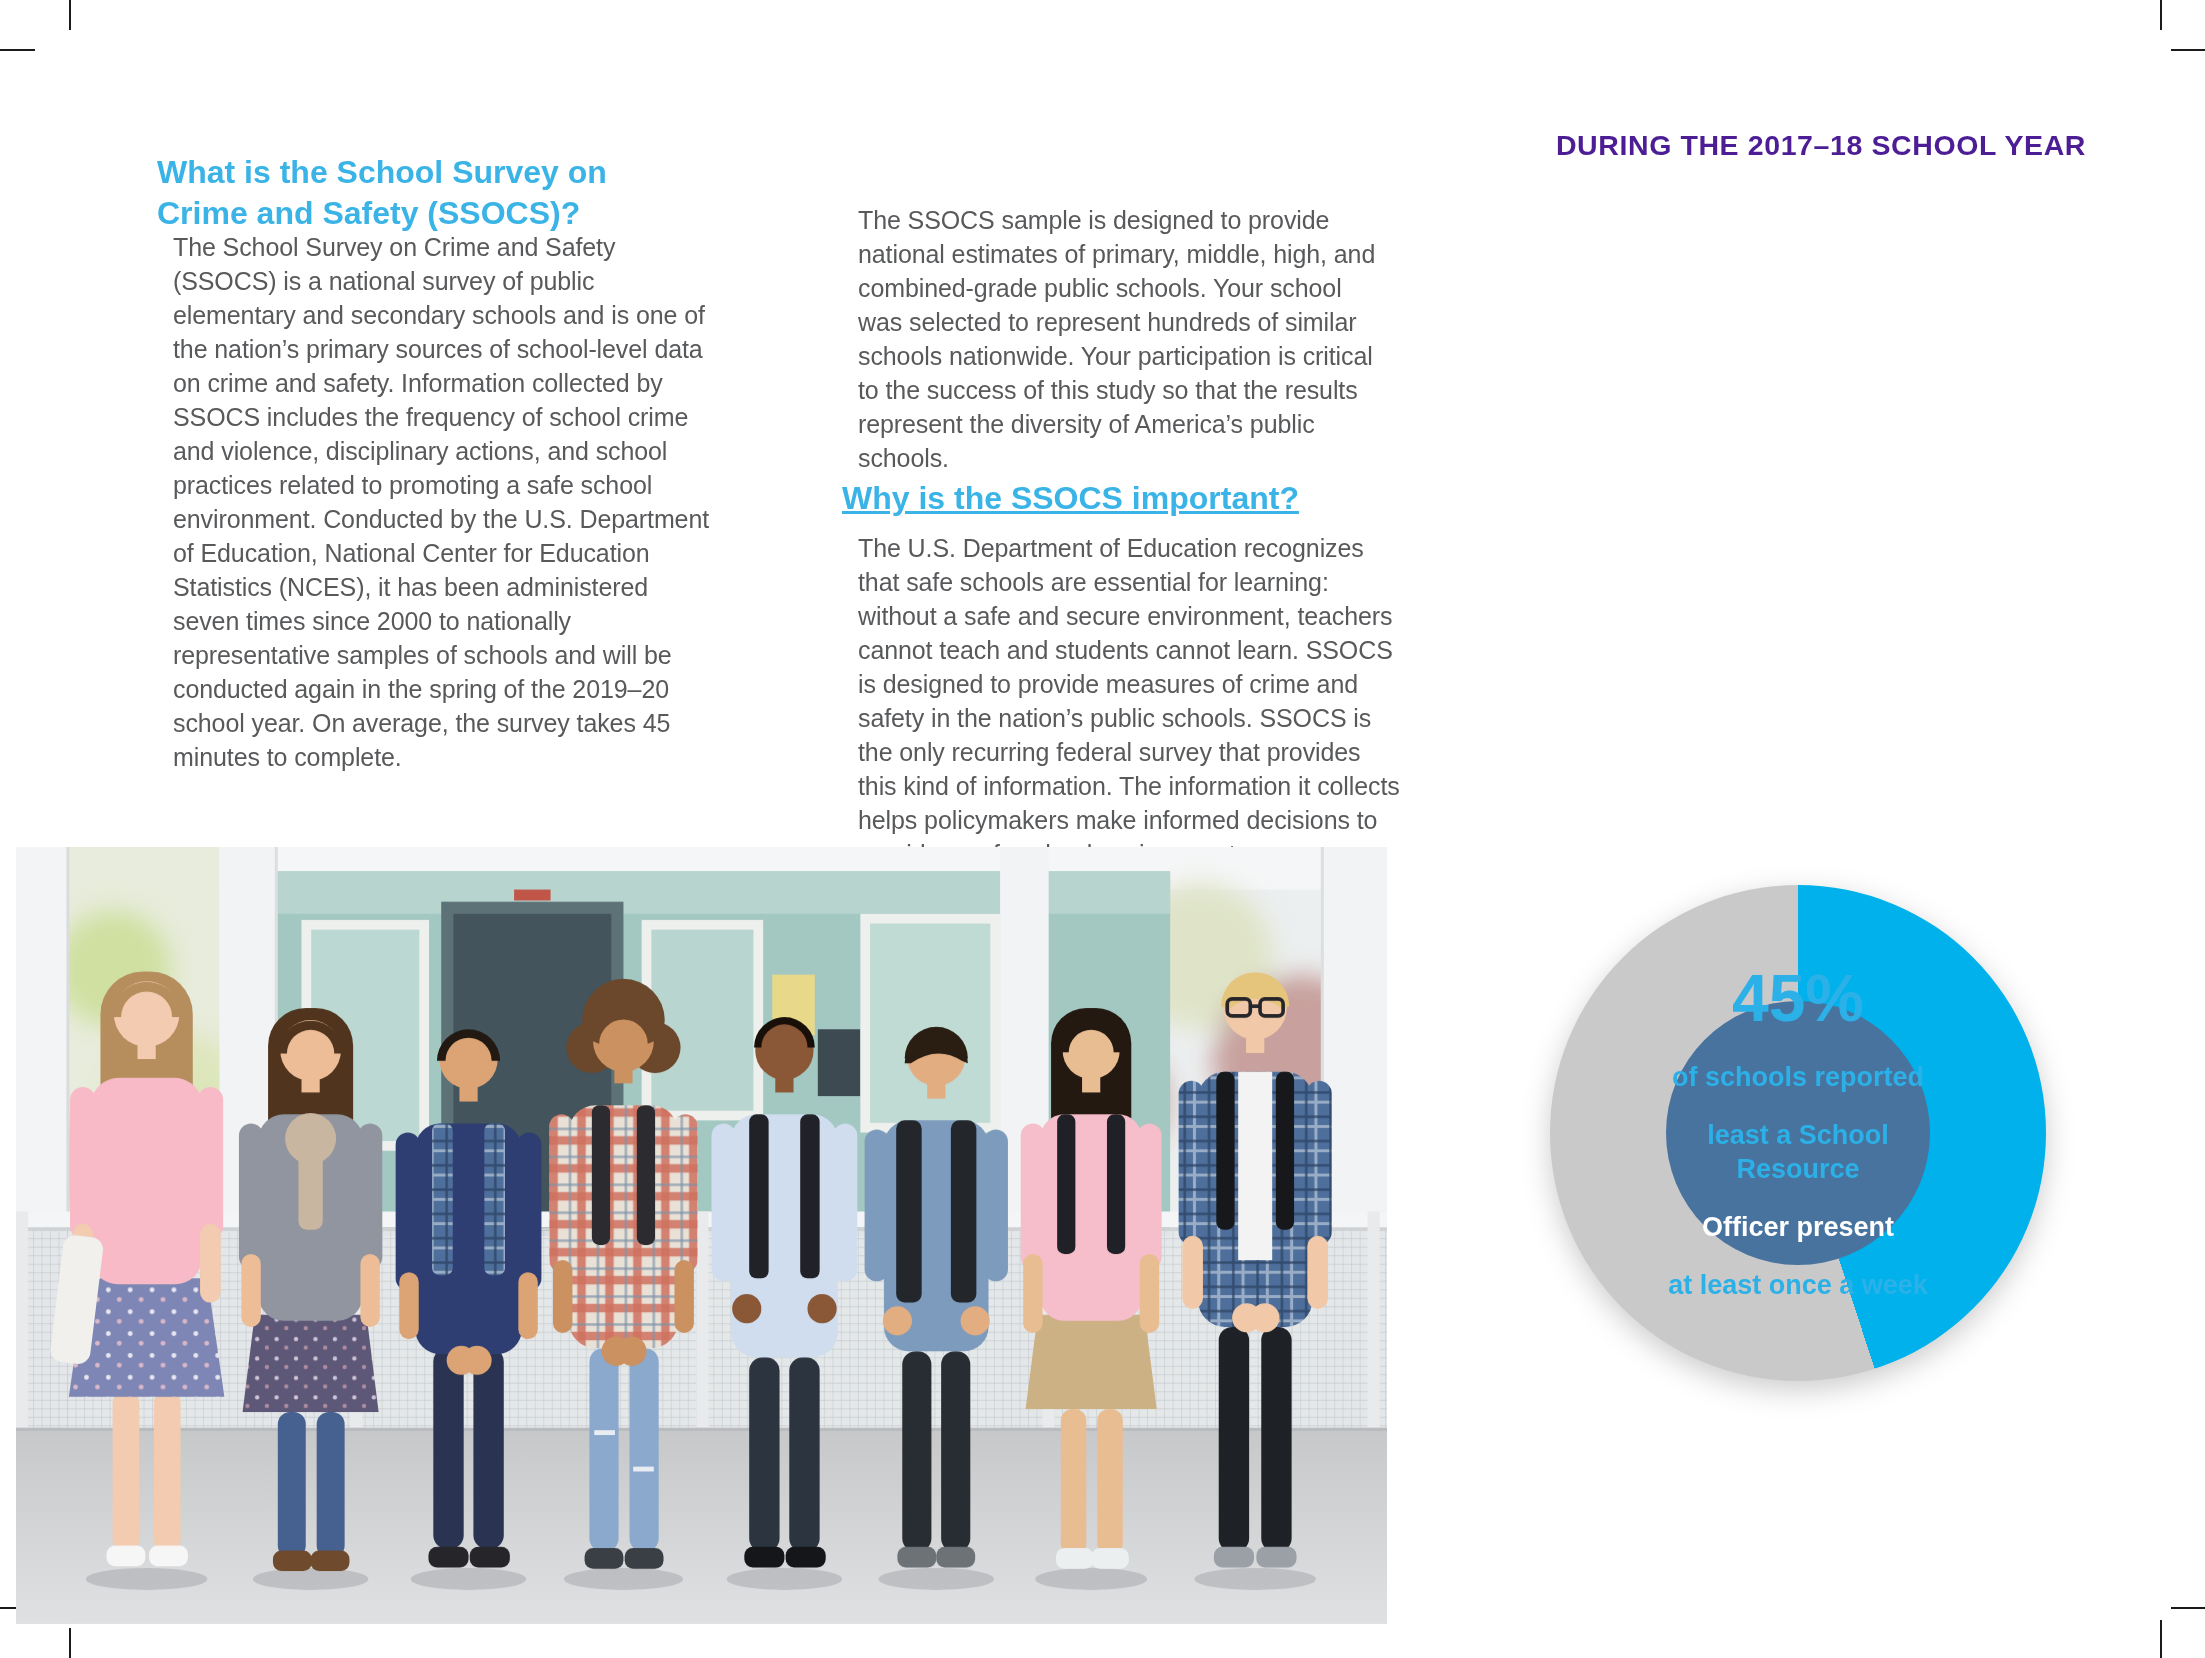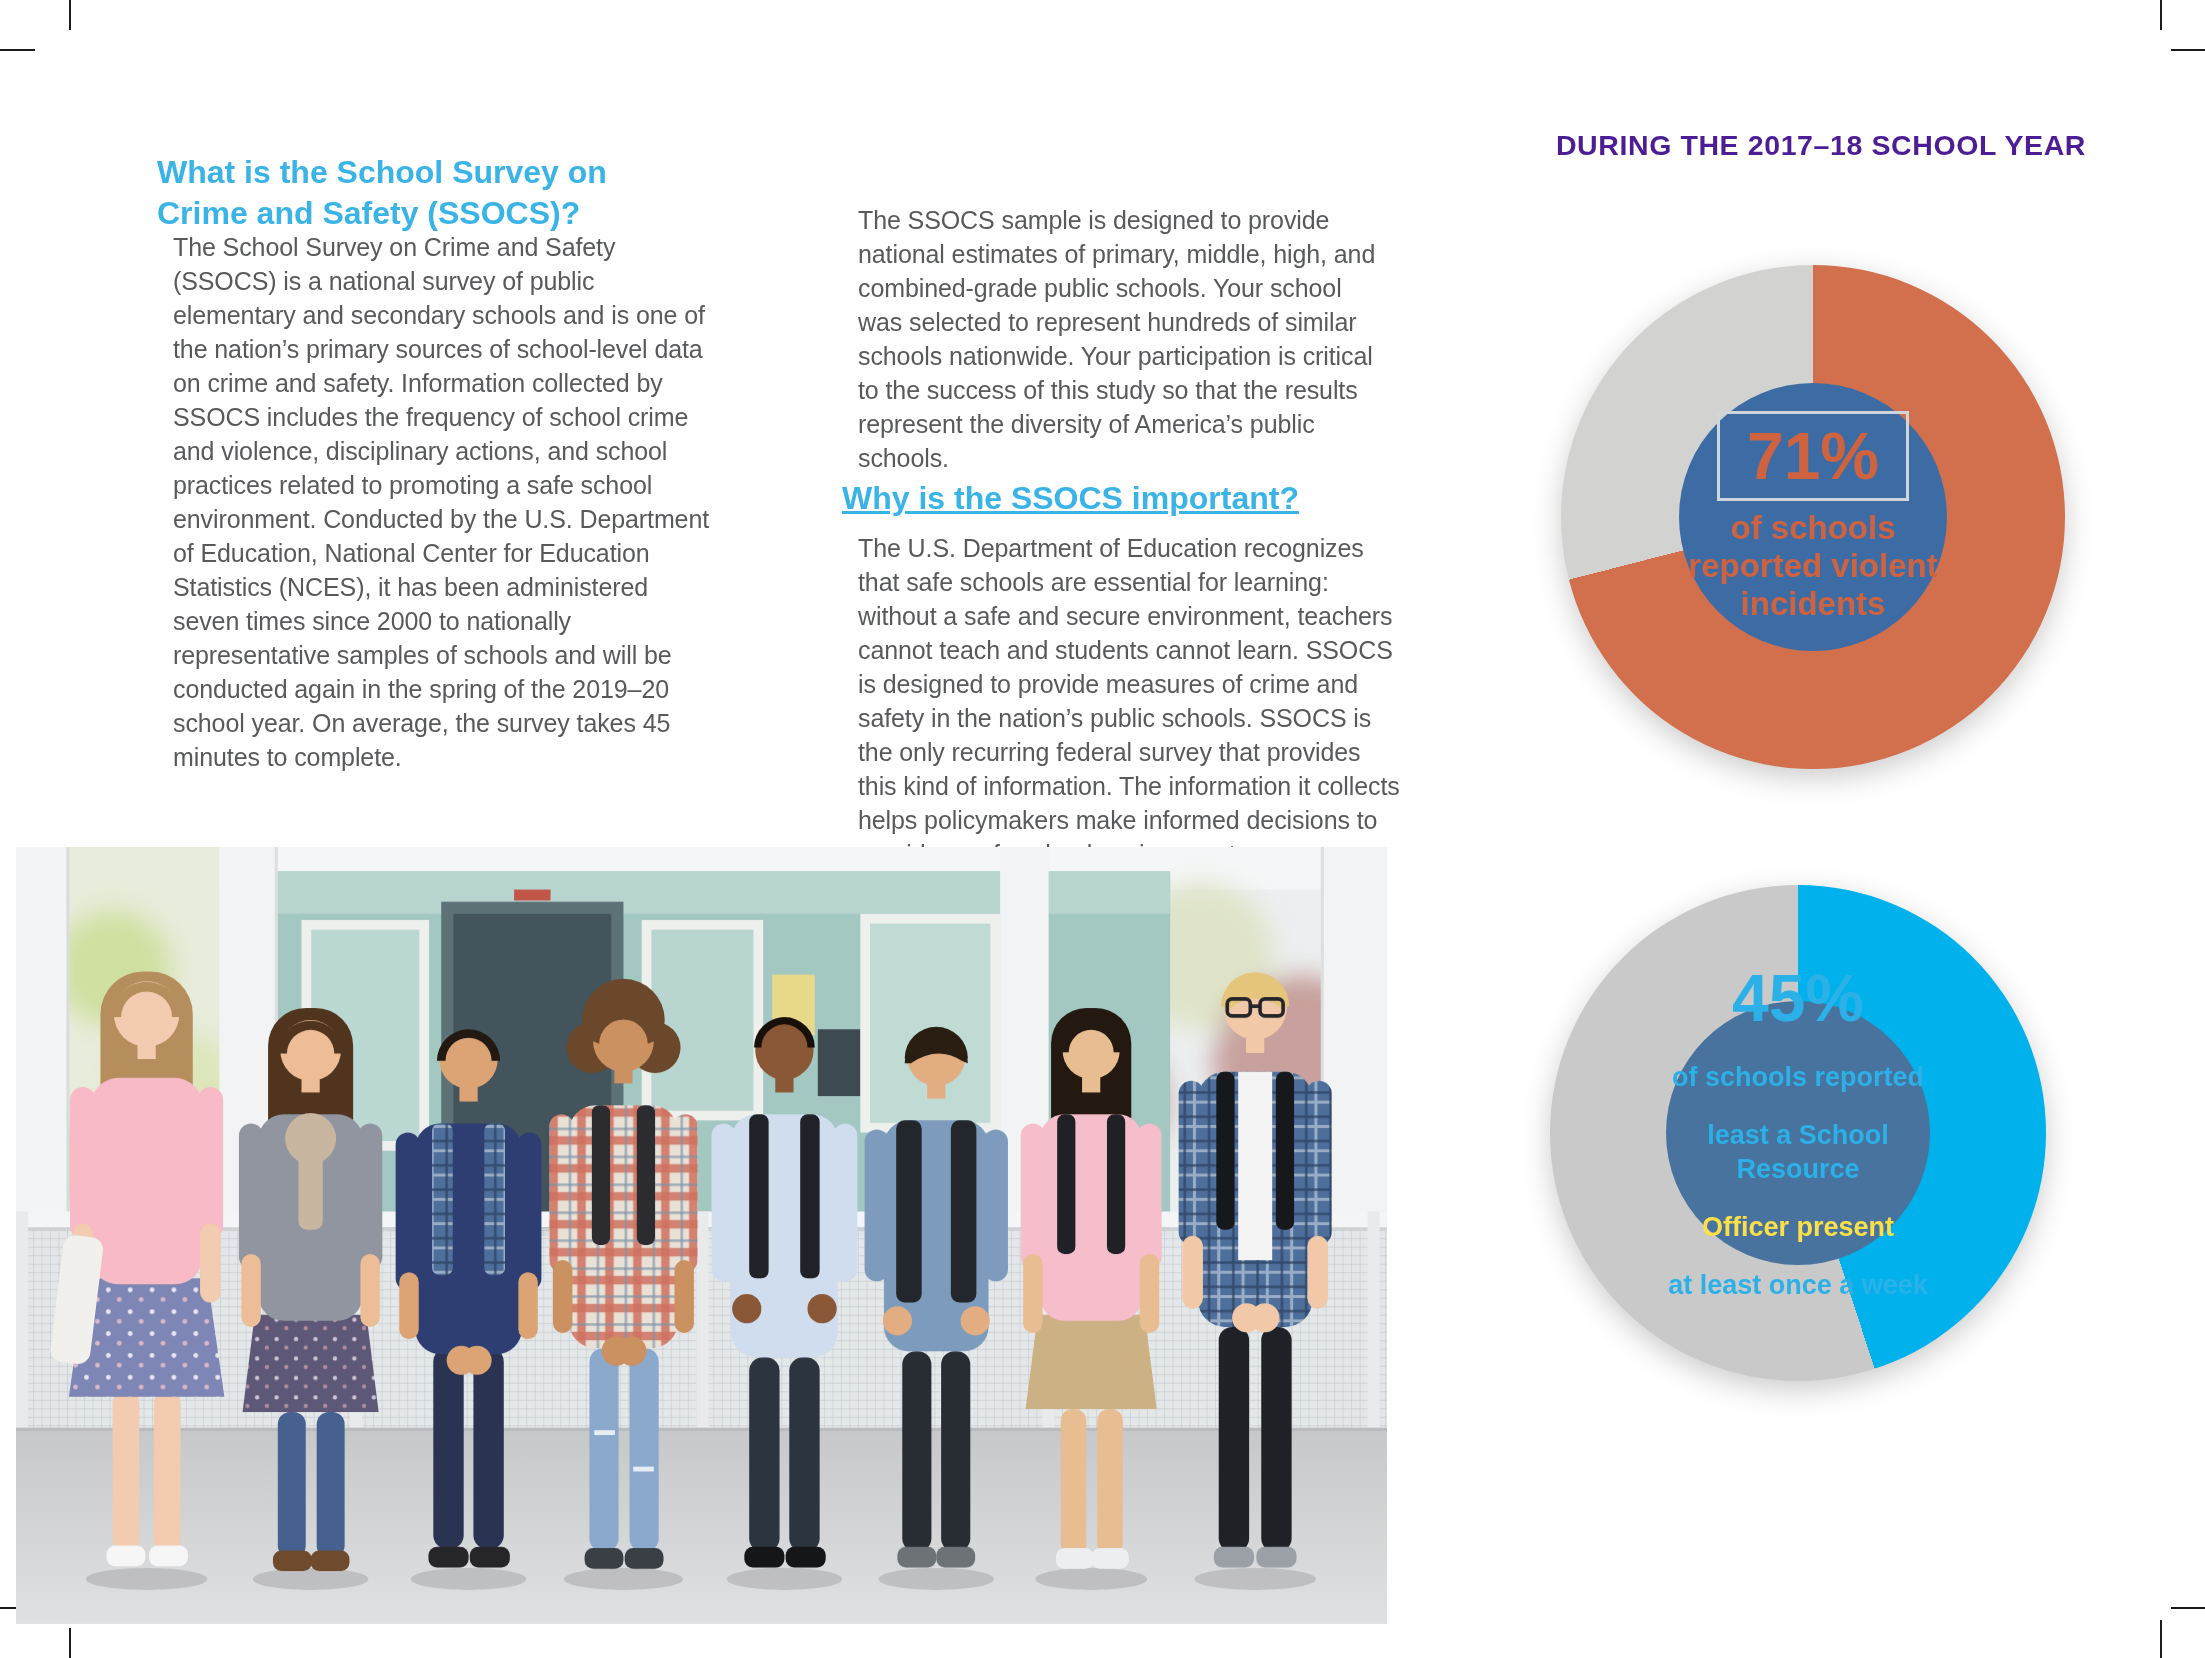--- a/index.html
+++ b/index.html
@@ -45,35 +45,27 @@
   <h2 class="h2" style="left:157px;top:125px;width:504px;">What is the School Survey on Crime and Safety (SSOCS)?</h2>
   <p class="body-text" style="left:157px;top:214px;width:542px;">The School Survey on Crime and Safety (SSOCS) is a national survey of public elementary and secondary schools and is one of the nation’s primary sources of school-level data on crime and safety. Information collected by SSOCS includes the frequency of school crime and violence, disciplinary actions, and school practices related to promoting a safe school environment. Conducted by the U.S. Department of Education, National Center for Education Statistics (NCES), it has been administered seven times since 2000 to nationally representative samples of schools and will be conducted again in the spring of the 2019–20 school year. On average, the survey takes 45 minutes to complete.</p>
 
   <p class="body-text" style="left:842px;top:187px;width:534px;">The SSOCS sample is designed to provide national estimates of primary, middle, high, and combined-grade public schools. Your school was selected to represent hundreds of similar schools nationwide. Your participation is critical to the success of this study so that the results represent the diversity of America’s public schools.</p>
 
   <h2 class="h2" style="left:842px;top:451px;width:550px;text-decoration:underline;">Why is the SSOCS important?</h2>
   <p class="body-text" style="left:842px;top:515px;width:547px;">The U.S. Department of Education recognizes that safe schools are essential for learning: without a safe and secure environment, teachers cannot teach and students cannot learn. SSOCS is designed to provide measures of crime and safety in the nation’s public schools. SSOCS is the only recurring federal survey that provides this kind of information. The information it collects helps policymakers make informed decisions to provide a safe school environment.</p>
 
   <div class="right-header">DURING THE 2017–18 SCHOOL YEAR</div>
 
-  <div class="pie pie1" style="background: conic-gradient(rgb(210, 112, 77) 0deg, rgb(210, 112, 77) 71%, rgb(210, 210, 209) 71%, rgb(210, 210, 209) 100%);">
-    <div class="inner" style="background: rgb(61, 108, 165);">
-      <div class="value-box ctext" style="color: rgb(207, 99, 64);">71%</div>
-      <div class="cline ctext" style="color: rgb(207, 99, 64);">of schools</div>
-      <div class="cline ctext" style="color: rgb(207, 99, 64);">reported violent</div>
-      <div class="cline ctext" style="color: rgb(207, 99, 64);">incidents</div>
-    </div>
-  </div>
 
   <div class="pie pie2" style="background: conic-gradient(rgb(0, 177, 235) 0deg, rgb(0, 177, 235) 45%, rgb(201, 201, 201) 45%, rgb(201, 201, 201) 100%);">
     <div class="inner" style="background: rgb(71, 115, 158);">
       <div class="value-box ctext" style="color: rgb(43, 177, 232);">45%</div>
       <div class="cline ctext" style="color: rgb(43, 177, 232);">of schools reported</div>
       <div class="cline ctext" style="color: rgb(43, 177, 232);">least a School Resource</div>
-      <div class="cline ctext" style="color: #fde047;">Officer present</div>
+      <div class="cline ctext" style="color: #ffffff;">Officer present</div>
       <div class="cline ctext" style="color: rgb(43, 177, 232);">at least once a week</div>
     </div>
   </div>
 
   <div class="photo">
     <svg width="1371" height="777" viewBox="0 0 2257 1279" xmlns="http://www.w3.org/2000/svg">
       <defs>
         <filter id="soft" x="-50%" y="-50%" width="200%" height="200%">
             <feGaussianBlur stdDeviation="20"></feGaussianBlur>
           </filter>

